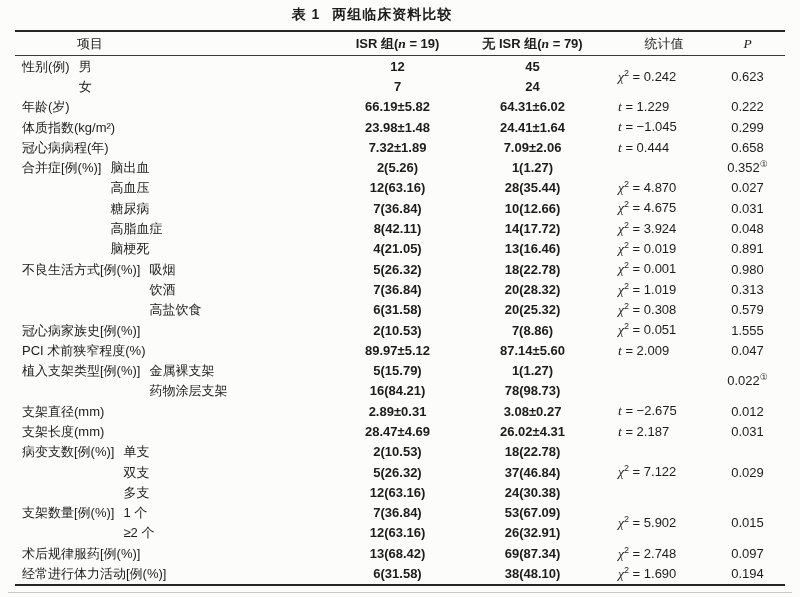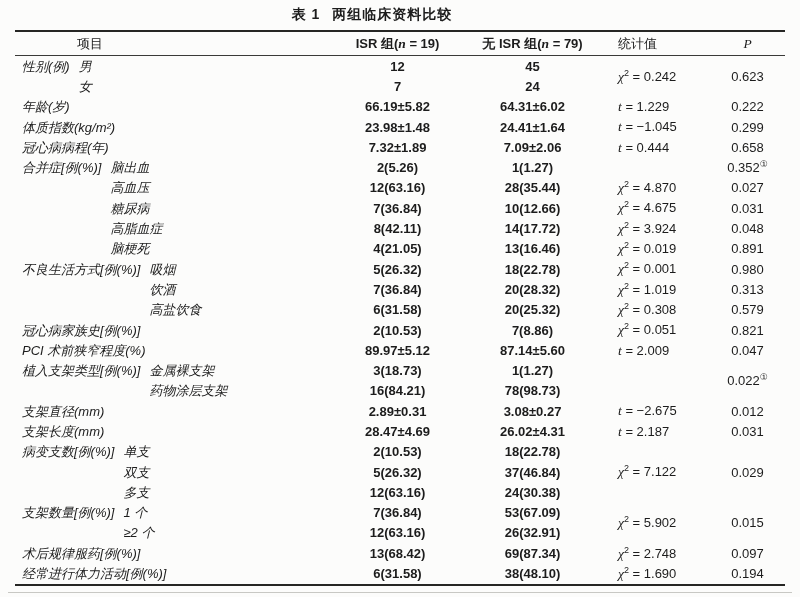--- a/index.html
+++ b/index.html
@@ -28,23 +28,23 @@
     height:23px;font-weight:normal;font-size:13px;
     border-bottom:1px solid #3a3a38;
     vertical-align:middle;padding:0;white-space:nowrap;
   }
   td{
     height:20.3px;padding:0;vertical-align:middle;
     line-height:1;font-size:13px;white-space:nowrap;
   }
   th.c-label{text-align:left;padding-left:62px;}
   .c-label{text-align:left;}
-  td.c-label{padding-left:7px;font-style:italic;}
+  td.c-label{padding-left:7px;}
   .c-isr,.c-no{text-align:center;font-weight:bold;}
-  th.c-stat{text-align:left;padding-left:8px;}
+  th.c-stat{text-align:center;padding-left:8px;}
   td.c-stat{text-align:left;padding-left:8px;}
   .c-p{text-align:center;}
   .ghost{visibility:hidden;}
   .sub{margin-left:9px;}
   i, .it{
     font-style:italic;
     font-family:"Liberation Serif","DejaVu Serif",serif;
     font-size:13.5px;
   }
   td sup{font-size:9px;line-height:0;}
@@ -168,32 +168,32 @@
           <td class="c-isr">6(31.58)</td>
           <td class="c-no">20(25.32)</td>
           <td class="c-stat"><i>χ</i><sup>2</sup> = 0.308</td>
           <td class="c-p">0.579</td>
         </tr>
         <tr>
           <td class="c-label"><span class="cat">冠心病家族史[例(%)]</span></td>
           <td class="c-isr">2(10.53)</td>
           <td class="c-no">7(8.86)</td>
           <td class="c-stat"><i>χ</i><sup>2</sup> = 0.051</td>
-          <td class="c-p">0.821</td>
+          <td class="c-p">1.555</td>
         </tr>
         <tr>
           <td class="c-label"><span class="cat">PCI 术前狭窄程度(%)</span></td>
           <td class="c-isr">89.97±5.12</td>
           <td class="c-no">87.14±5.60</td>
           <td class="c-stat"><i>t</i> = 2.009</td>
           <td class="c-p">0.047</td>
         </tr>
         <tr>
           <td class="c-label"><span class="cat">植入支架类型[例(%)]</span><span class="sub">金属裸支架</span></td>
-          <td class="c-isr">3(18.73)</td>
+          <td class="c-isr">5(15.79)</td>
           <td class="c-no">1(1.27)</td>
           <td class="c-stat" rowspan="2"></td>
           <td class="c-p" rowspan="2">0.022<sup class="circ">①</sup></td>
         </tr>
         <tr>
           <td class="c-label"><span class="cat ghost">植入支架类型[例(%)]</span><span class="sub">药物涂层支架</span></td>
           <td class="c-isr">16(84.21)</td>
           <td class="c-no">78(98.73)</td>
         </tr>
         <tr>

